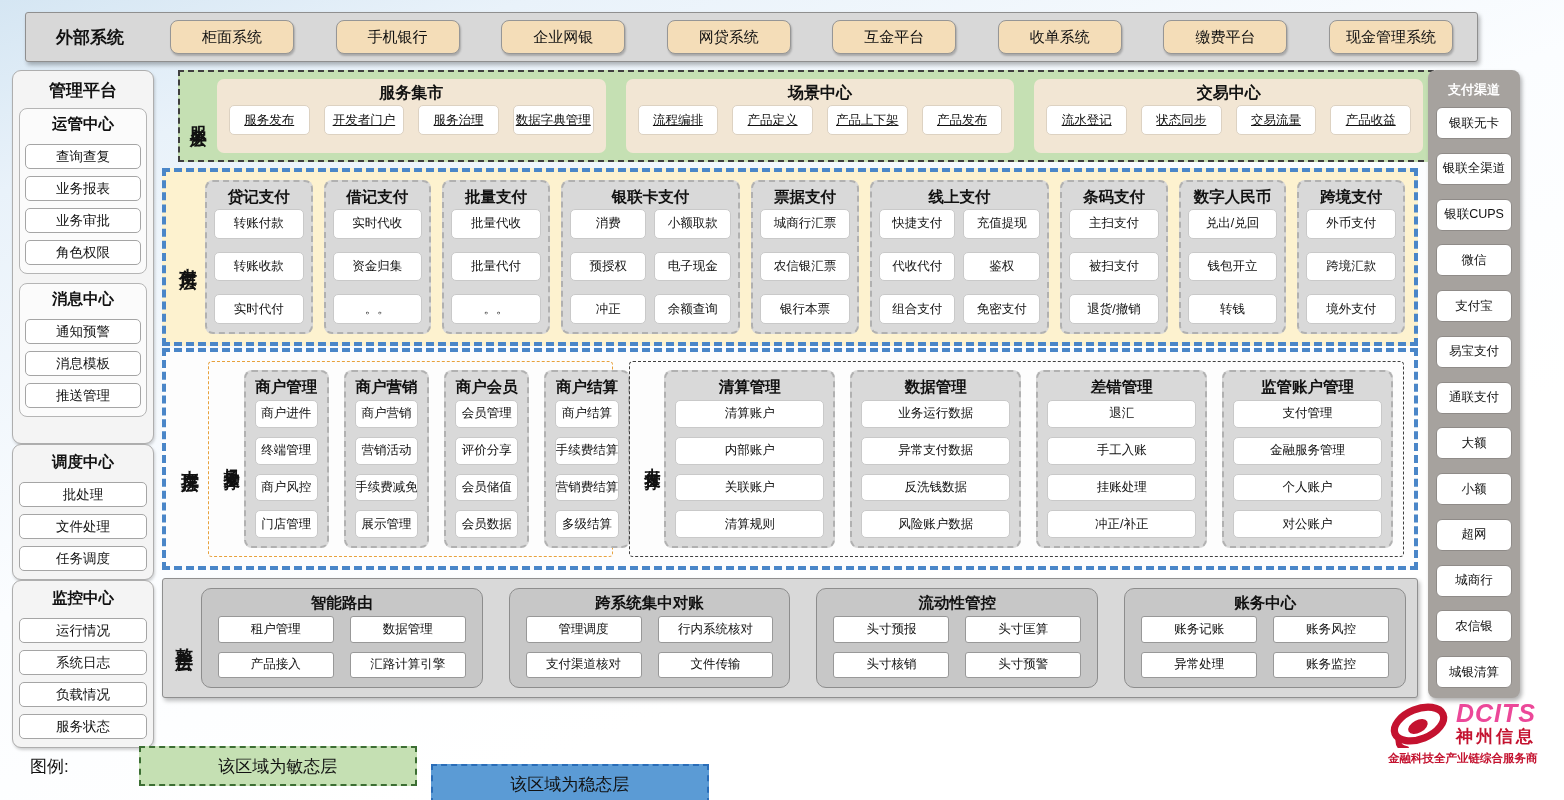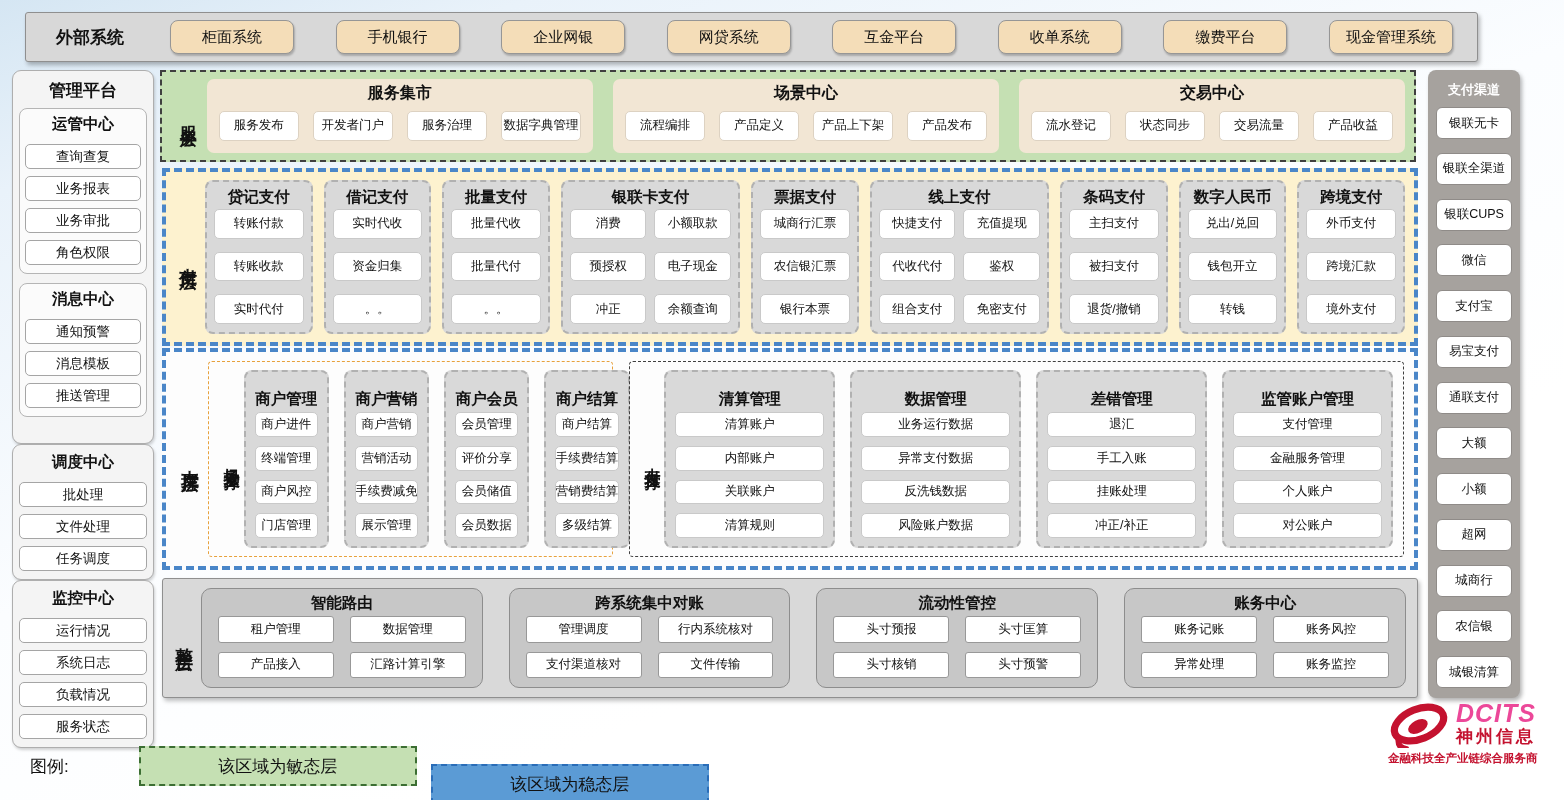--- a/index.html
+++ b/index.html
@@ -27,28 +27,28 @@
   .mp-group:last-child{margin-bottom:18px;}
   .mp-group-title{font-weight:bold;font-size:15.5px;text-align:center;padding:2px 0 2px;}
   .mp-item{background:#fff;border:1px solid #a5a5a5;border-radius:5px;height:23px;display:flex;
     align-items:center;justify-content:center;font-size:13.5px;margin-top:7px;}
   
   .vlabel{writing-mode:vertical-rl;text-orientation:upright;font-weight:bold;font-size:18px;
     letter-spacing:3px;line-height:1.05;align-self:center;white-space:nowrap;}
   .witem{background:#fff;border:1px solid #c9c9c9;border-radius:5px;display:flex;align-items:center;
     justify-content:center;font-size:12.5px;min-width:0;white-space:nowrap;overflow:hidden;}
   
-  .svc{position:absolute;left:160px;top:70px;width:1256px;height:92px;background:#c5e0b3;
-    border:2px dashed #3f3f3f;box-sizing:border-box;display:flex;align-items:stretch;padding:7px 9px 7px 13px;}
+  .svc{position:absolute;left:178px;top:70px;width:1256px;height:92px;background:#c5e0b3;
+    border:2px dashed #3f3f3f;box-sizing:border-box;display:flex;align-items:stretch;padding:7px 9px 7px 5px;}
   .svc .vlabel{font-size:17px;margin:0 4px;}
   .svc-groups{flex:1;display:flex;gap:20px;margin-left:6px;}
   .svc-group{flex:1;background:#f2e6d4;border-radius:7px;padding:2px 12px 7px;display:flex;
     flex-direction:column;box-sizing:border-box;min-width:0;}
   .svc-group-title{font-weight:bold;font-size:16px;text-align:center;line-height:24px;}
-  .svc-items{flex:1;display:flex;gap:14px;align-items:center;}
+  .svc-items{flex:1;display:flex;gap:14px;text-decoration:underline;}
   .svc-items .witem{flex:1;height:28px;border:1px solid #ddd2c2;}
   
   .pay{position:absolute;left:162px;top:168px;width:1256px;height:178px;background:#fdf2cf;
     border:4px dashed #4a86c8;box-sizing:border-box;display:flex;align-items:stretch;padding:8px 9px;}
   .pay .vlabel{margin:0 3px;}
   .pay-cols{flex:1;display:flex;gap:11px;margin-left:5px;}
   .pay-col{background:#d9d9d9;border:2px dashed #b1b1b1;border-radius:8px;padding:2px 7px 8px;
     display:flex;flex-direction:column;box-sizing:border-box;min-width:0;}
   .pay-col-title{font-weight:bold;font-size:15.5px;text-align:center;line-height:25px;white-space:nowrap;}
   .pay-grid{flex:1;display:grid;gap:13px 8px;}
@@ -57,21 +57,21 @@
     border:4px dashed #4a86c8;box-sizing:border-box;display:flex;align-items:stretch;padding:9px 10px;}
   .sup .vlabel{margin:0 4px;}
   .sup-sections{flex:1;display:flex;gap:16px;margin-left:5px;}
   .sup-section{border-radius:4px;display:flex;align-items:stretch;padding:8px 10px;box-sizing:border-box;min-width:0;}
   .sup-section.scene{border:1.5px dashed #e7a13c;flex:413;}
   .sup-section.pay2{border:1.5px dashed #3f3f3f;flex:813;}
   .sup-vlabel{font-size:16px;letter-spacing:2px;margin-right:9px;}
   .sup-cols{flex:1;display:flex;gap:15px;}
   .sup-col{flex:1;background:#d9d9d9;border:2px dashed #b1b1b1;border-radius:8px;padding:2px 9px 8px;
     display:flex;flex-direction:column;box-sizing:border-box;min-width:0;}
-  .sup-col-title{font-weight:bold;font-size:15.5px;text-align:center;line-height:26px;white-space:nowrap;margin-top:12px;}
+  .sup-col-title{font-weight:bold;font-size:15.5px;text-align:center;line-height:26px;white-space:nowrap;}
   .sup-items{flex:1;display:flex;flex-direction:column;gap:9px;}
   .sup-items .witem{flex:1;}
   
   .intg{position:absolute;left:162px;top:578px;width:1256px;height:120px;background:#d9d9d9;
     border:1px solid #8f8f8f;border-radius:3px;display:flex;align-items:stretch;
     padding:9px 11px;box-sizing:border-box;box-shadow:2px 3px 4px rgba(0,0,0,.25);}
   .int-groups{flex:1;display:flex;gap:26px;margin-left:8px;}
   .int-group{flex:1;background:#c7c7c7;border:1px solid #8d8d8d;border-radius:10px;
     padding:1px 16px 9px;display:flex;flex-direction:column;box-sizing:border-box;min-width:0;}
   .int-group-title{font-weight:bold;font-size:15.5px;text-align:center;line-height:26px;white-space:nowrap;}

